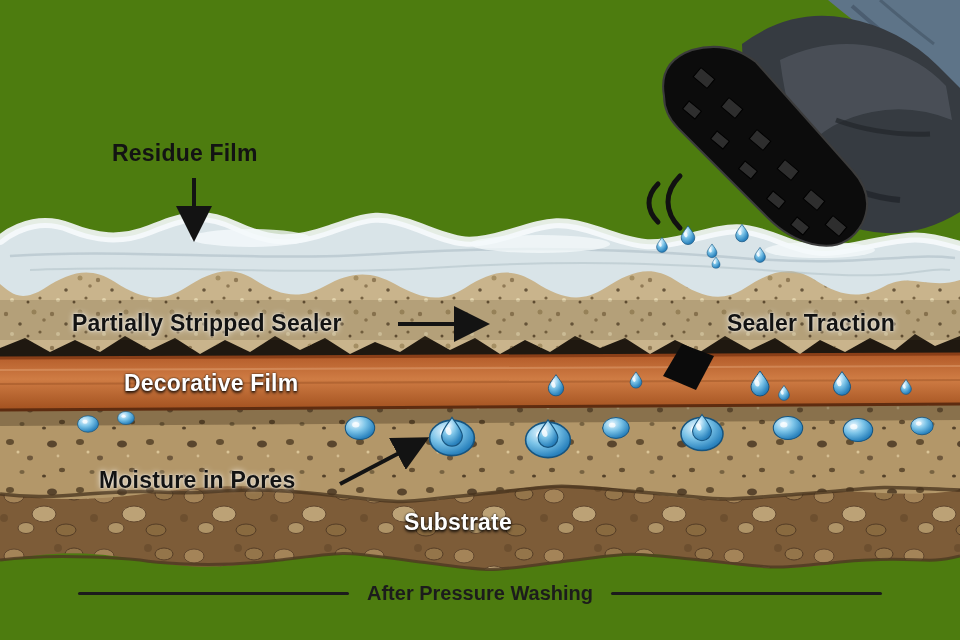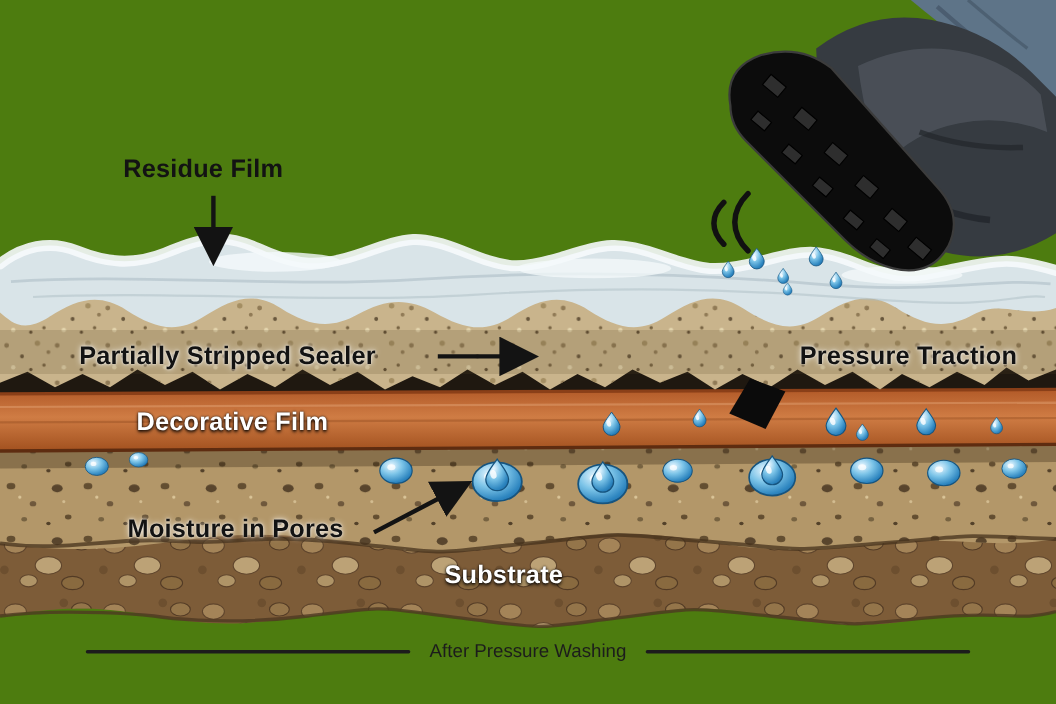--- a/index.html
+++ b/index.html
@@ -11,21 +11,21 @@
   .label{
     position:absolute;font-weight:700;color:#131313;font-size:23px;letter-spacing:.2px;
     white-space:nowrap;
   }
   .label.on-texture{text-shadow:0 0 6px rgba(255,255,255,.85),0 0 2px rgba(255,255,255,.9);}
   .label.light{color:#ffffff;text-shadow:0 2px 3px rgba(0,0,0,.85),0 0 2px rgba(0,0,0,.9);}
   .caption-row{
     position:absolute;left:78px;right:78px;top:582px;display:flex;align-items:center;gap:18px;
   }
   .caption-row .rule{flex:1;height:3px;background:#1c1c1c;border-radius:2px;}
-  .caption-text{font-weight:400;font-size:17px;color:#1c1c1c;white-space:nowrap;}
+  .caption-text{font-weight:700;font-size:20px;color:#1c1c1c;white-space:nowrap;}
 </style>
 </head>
 <body>
 
 <div class="canvas">
 
   <svg class="illustration" width="960" height="640" viewBox="0 0 960 640">
     <defs>
       <marker id="arrowhead" markerWidth="9" markerHeight="9" refX="7.5" refY="4.5" orient="auto">
         <path d="M0,0 L9,4.5 L0,9 Z" fill="#131313"></path>
@@ -186,25 +186,25 @@
       <line x1="194" y1="178" x2="194" y2="236" marker-end="url(#arrowhead)"></line>
       <line x1="398" y1="324" x2="484" y2="324" marker-end="url(#arrowhead)"></line>
       <line x1="340" y1="484" x2="424" y2="440" marker-end="url(#arrowhead)"></line>
     </g>
   </svg>
 
   <div class="label" style="left:112px;top:140px;">Residue Film</div>
 
   <div class="label on-texture" style="left:72px;top:310px;">Partially Stripped Sealer</div>
 
-  <div class="label on-texture" style="left:727px;top:310px;">Pressure Traction</div>
+  <div class="label on-texture" style="left:727px;top:310px;">Sealer Traction</div>
 
   <div class="label light" style="left:124px;top:370px;">Decorative Film</div>
 
-  <div class="label on-texture" style="left:116px;top:467px;">Moisture in Pores</div>
+  <div class="label on-texture" style="left:99px;top:467px;">Moisture in Pores</div>
 
   <div class="label light" style="left:404px;top:509px;">Substrate</div>
 
   <div class="caption-row">
     <div class="rule"></div>
     <div class="caption-text">After Pressure Washing</div>
     <div class="rule"></div>
   </div>
 
 </div>

